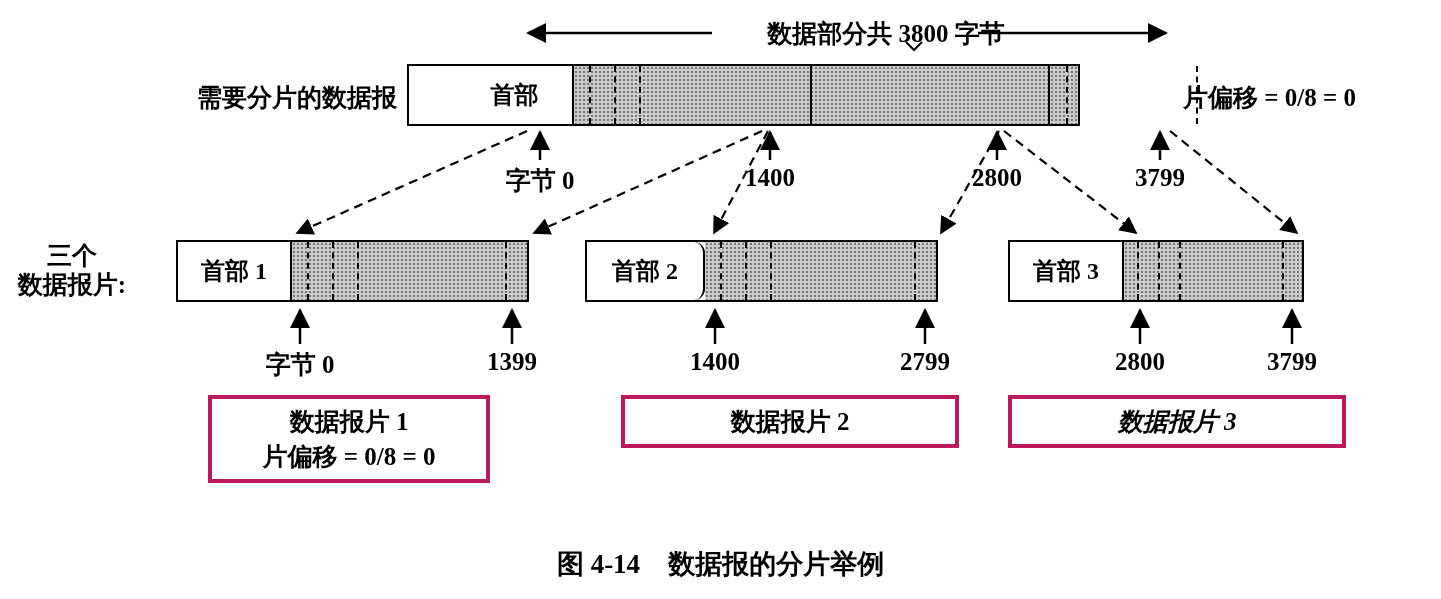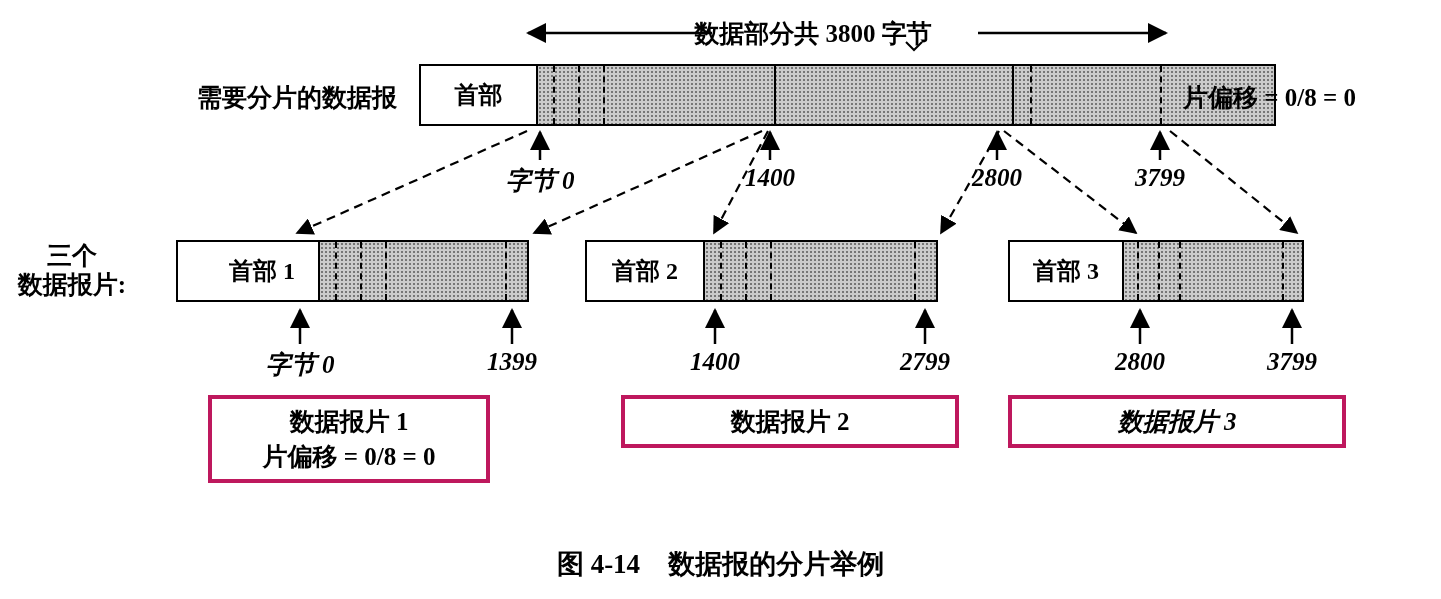--- a/index.html
+++ b/index.html
@@ -3,40 +3,40 @@
 <meta charset="utf-8">
 <style>
   * { margin:0; padding:0; box-sizing:border-box; }
   html,body { background:#fff; }
   .canvas {
     position:relative; width:1441px; height:599px; background:#fff;
     font-family:"Liberation Serif","DejaVu Serif",serif; color:#000; overflow:hidden;
   }
   .arrows { position:absolute; left:0; top:0; pointer-events:none; }
   .lbl { position:absolute; font-size:25px; font-weight:700; white-space:nowrap; }
-  .marker { width:100px; text-align:center;font-style:italic; }
+  .marker { width:100px; text-align:center; }
   .dgram { position:absolute; height:62px; border:2px solid #000; display:flex; background:#fff; }
   .hdr {
     border-right:2px solid #000; background:#fff; display:flex; align-items:center;
     justify-content:center; font-size:24px; font-weight:700; white-space:nowrap;
   }
   .data-fill {
     position:relative; flex:1;
     background-color:#cbcbcb;
     background-image: radial-gradient(#767676 1px, rgba(0,0,0,0) 1.2px);
     background-size:4px 4px;
   }
   .vd, .vs { position:absolute; top:0; bottom:0; width:0; }
   .vd { border-left:2px dashed #000; }
   .vs { border-left:2px solid #000; }
   .info-box {
     position:absolute; border:4px solid #be185d; text-align:center; background:#fff;
     font-size:25px; font-weight:700; padding:5px 0; line-height:35px; white-space:nowrap;
   }
-  .span-label { left:663px; top:17px; width:300px; text-align:center; }
+  .span-label { left:736px; top:17px; width:300px; text-align:center; }
   .datagram-label { right:1044px; top:81px; }
   .offset-top { left:1183px; top:81px; }
   .frag-group-label { left:12px; top:241px; width:120px; text-align:center; line-height:29px; }
   .caption { position:absolute; left:0; top:546px; width:100%; text-align:center; font-size:27px; font-weight:700; }
   .cap-title { margin-left:28px; }
 </style>
 </head>
 <body>
 
 <div class="canvas">
@@ -75,21 +75,21 @@
       <line x1="999" y1="131" x2="941" y2="233" marker-end="url(#ah)"></line>
       <line x1="1004" y1="131" x2="1136" y2="233" marker-end="url(#ah)"></line>
       <line x1="1170" y1="131" x2="1297" y2="233" marker-end="url(#ah)"></line>
     </g>
   </svg>
 
   <div class="lbl span-label">数据部分共 3800 字节</div>
 
   <div class="lbl datagram-label">需要分片的数据报</div>
 
-  <div class="dgram" style="left:419px; top:64px; width:857px;">
+  <div class="dgram" style="left:407px; top:64px; width:673px;padding-left:48px;">
     <div class="hdr" style="width:117px;">首部</div>
     <div class="data-fill">
       <i class="vd" style="left:15px"></i>
       <i class="vd" style="left:40px"></i>
       <i class="vd" style="left:65px"></i>
       <i class="vs" style="left:236px"></i>
       <i class="vs" style="left:474px"></i>
       <i class="vd" style="left:492px"></i>
       <i class="vd" style="left:622px"></i>
     </div>
@@ -101,31 +101,31 @@
   <div class="lbl marker" style="left:720px;  top:164px;">1400</div>
   <div class="lbl marker" style="left:947px;  top:164px;">2800</div>
   <div class="lbl marker" style="left:1110px; top:164px;">3799</div>
 
   <div class="lbl frag-group-label">
     <div>三个</div>
     <div>数据报片:</div>
   </div>
 
   <div class="dgram" style="left:176px; top:240px; width:353px;">
-    <div class="hdr" style="width:114px;margin-left:28px;">首部 1</div>
+    <div class="hdr" style="width:114px;">首部 1</div>
     <div class="data-fill">
       <i class="vd" style="left:15px"></i>
       <i class="vd" style="left:40px"></i>
       <i class="vd" style="left:65px"></i>
       <i class="vd" style="right:20px"></i>
     </div>
   </div>
 
   <div class="dgram" style="left:585px; top:240px; width:353px;">
-    <div class="hdr" style="width:118px;">首部 2</div>
+    <div class="hdr" style="width:118px;border-radius:11px;">首部 2</div>
     <div class="data-fill">
       <i class="vd" style="left:15px"></i>
       <i class="vd" style="left:40px"></i>
       <i class="vd" style="left:65px"></i>
       <i class="vd" style="right:20px"></i>
     </div>
   </div>
 
   <div class="dgram" style="left:1008px; top:240px; width:296px;">
     <div class="hdr" style="width:114px;">首部 3</div>

